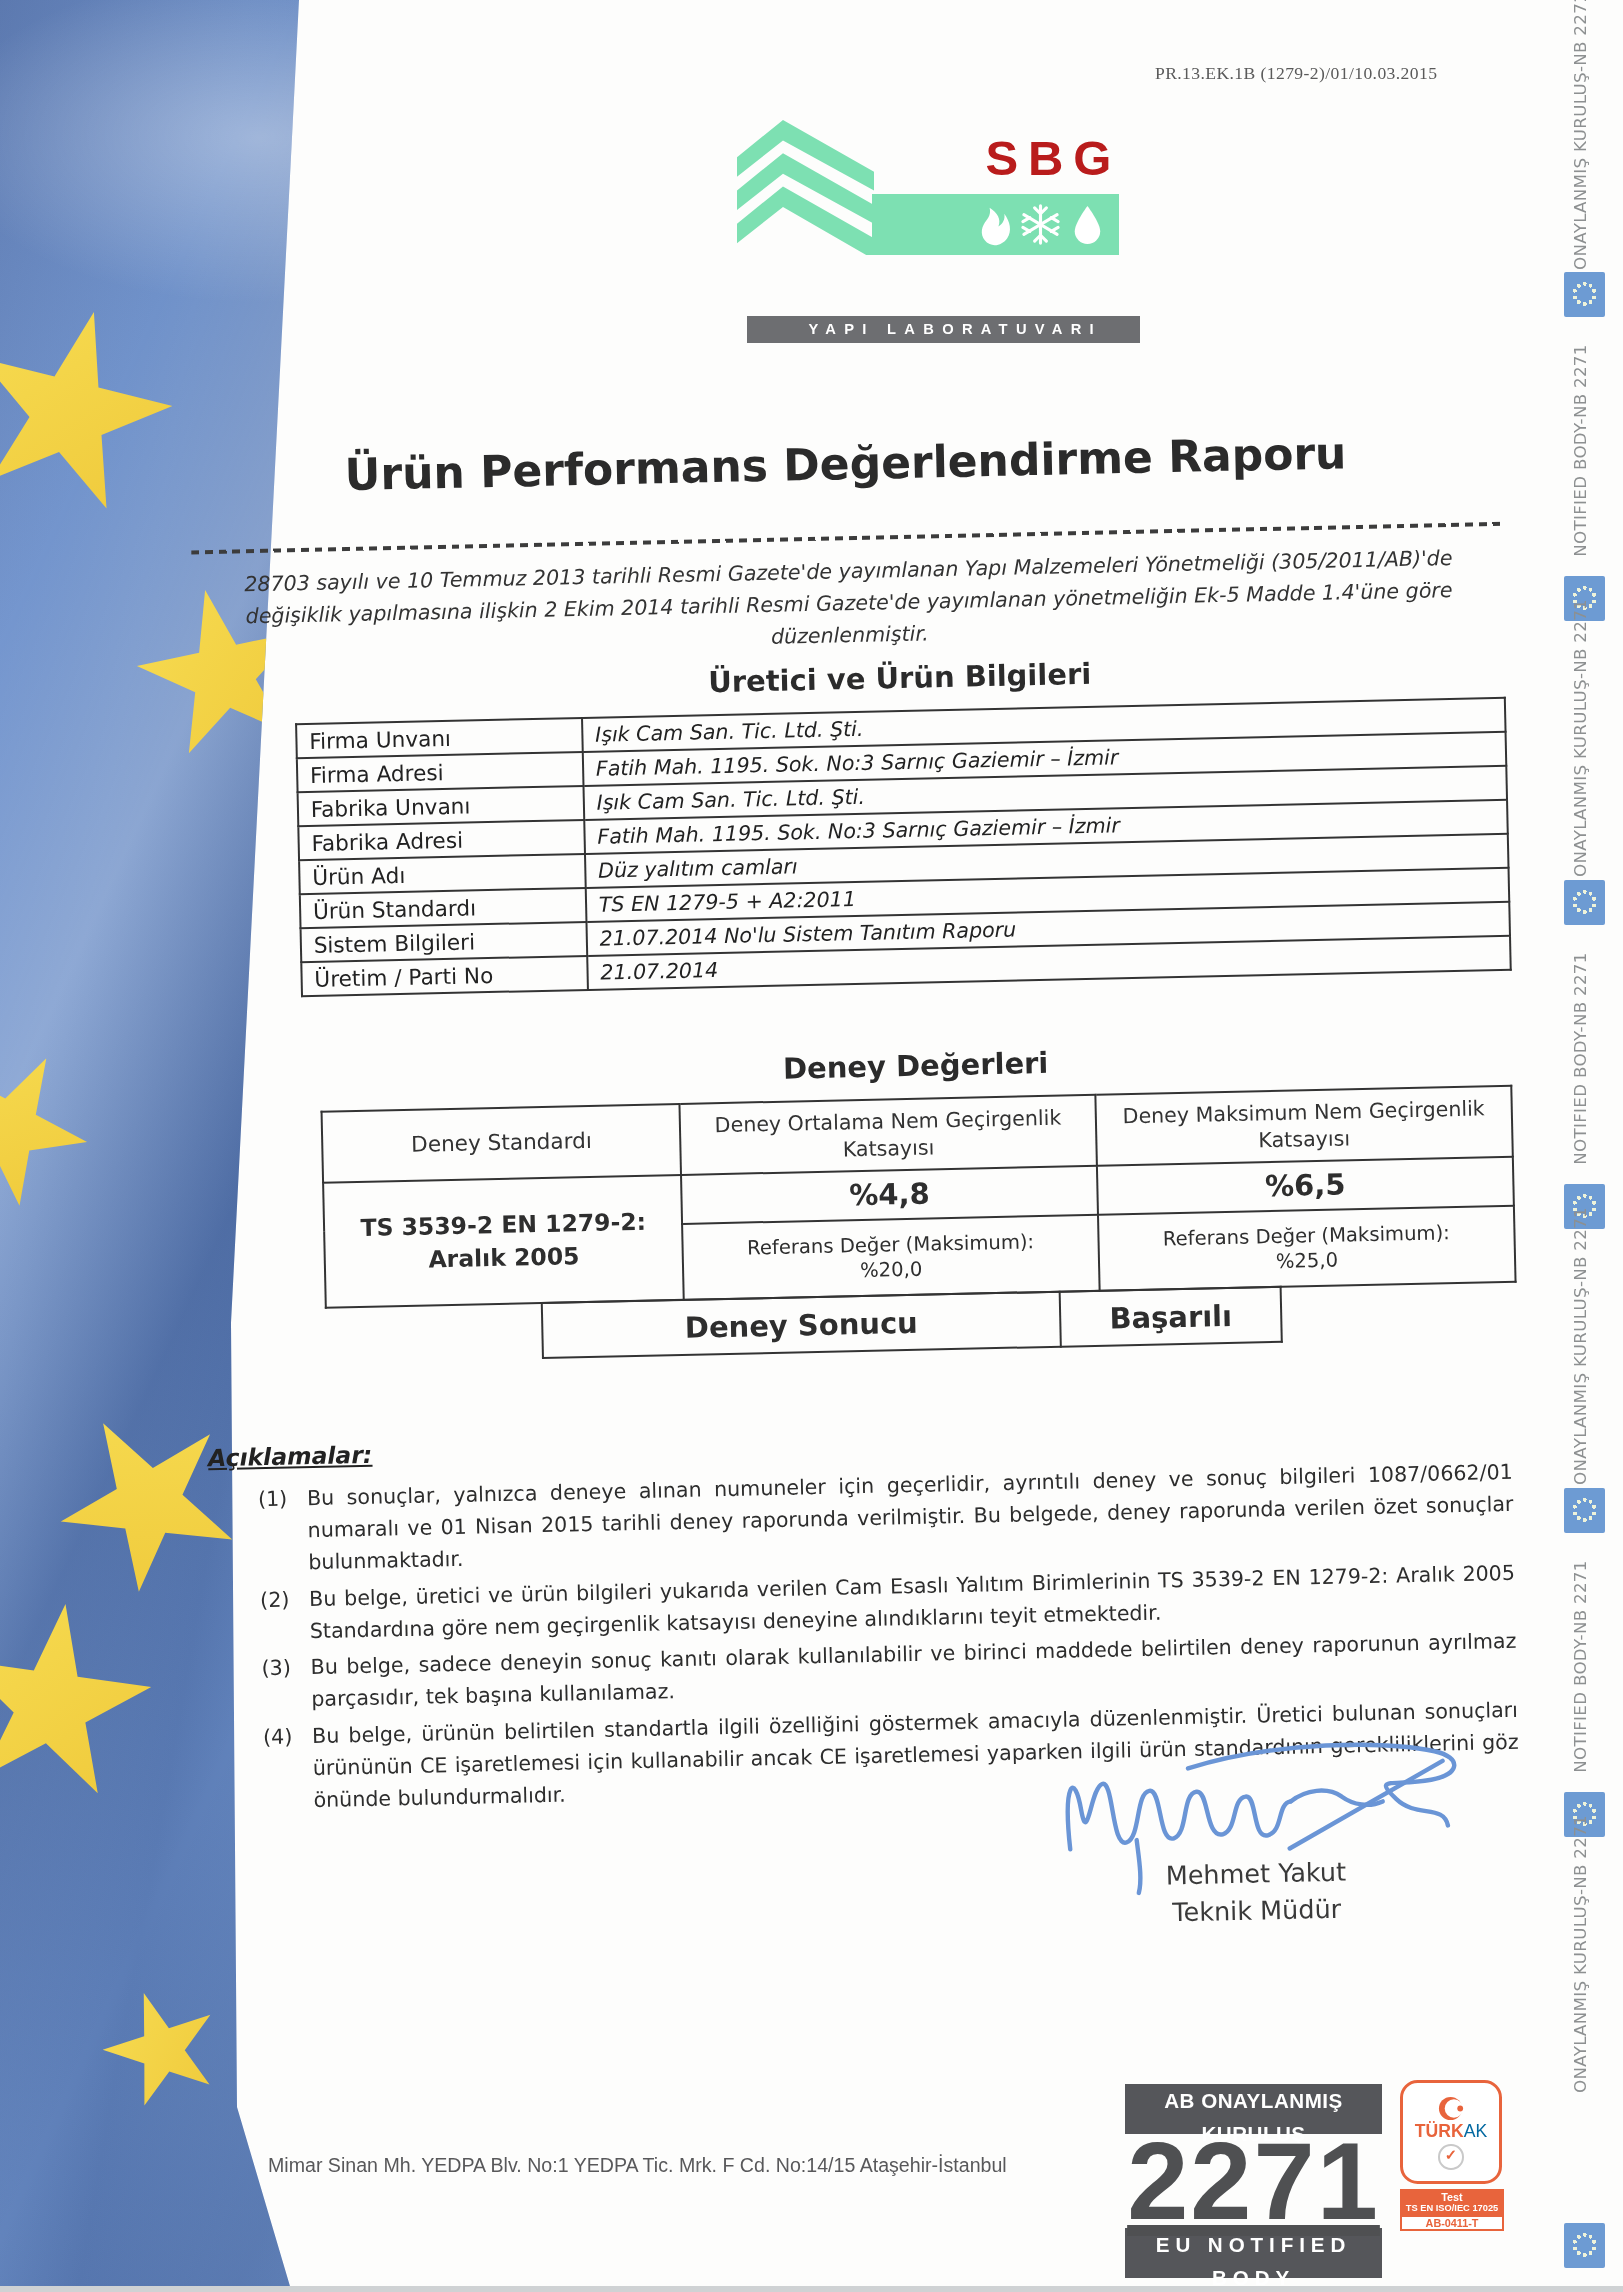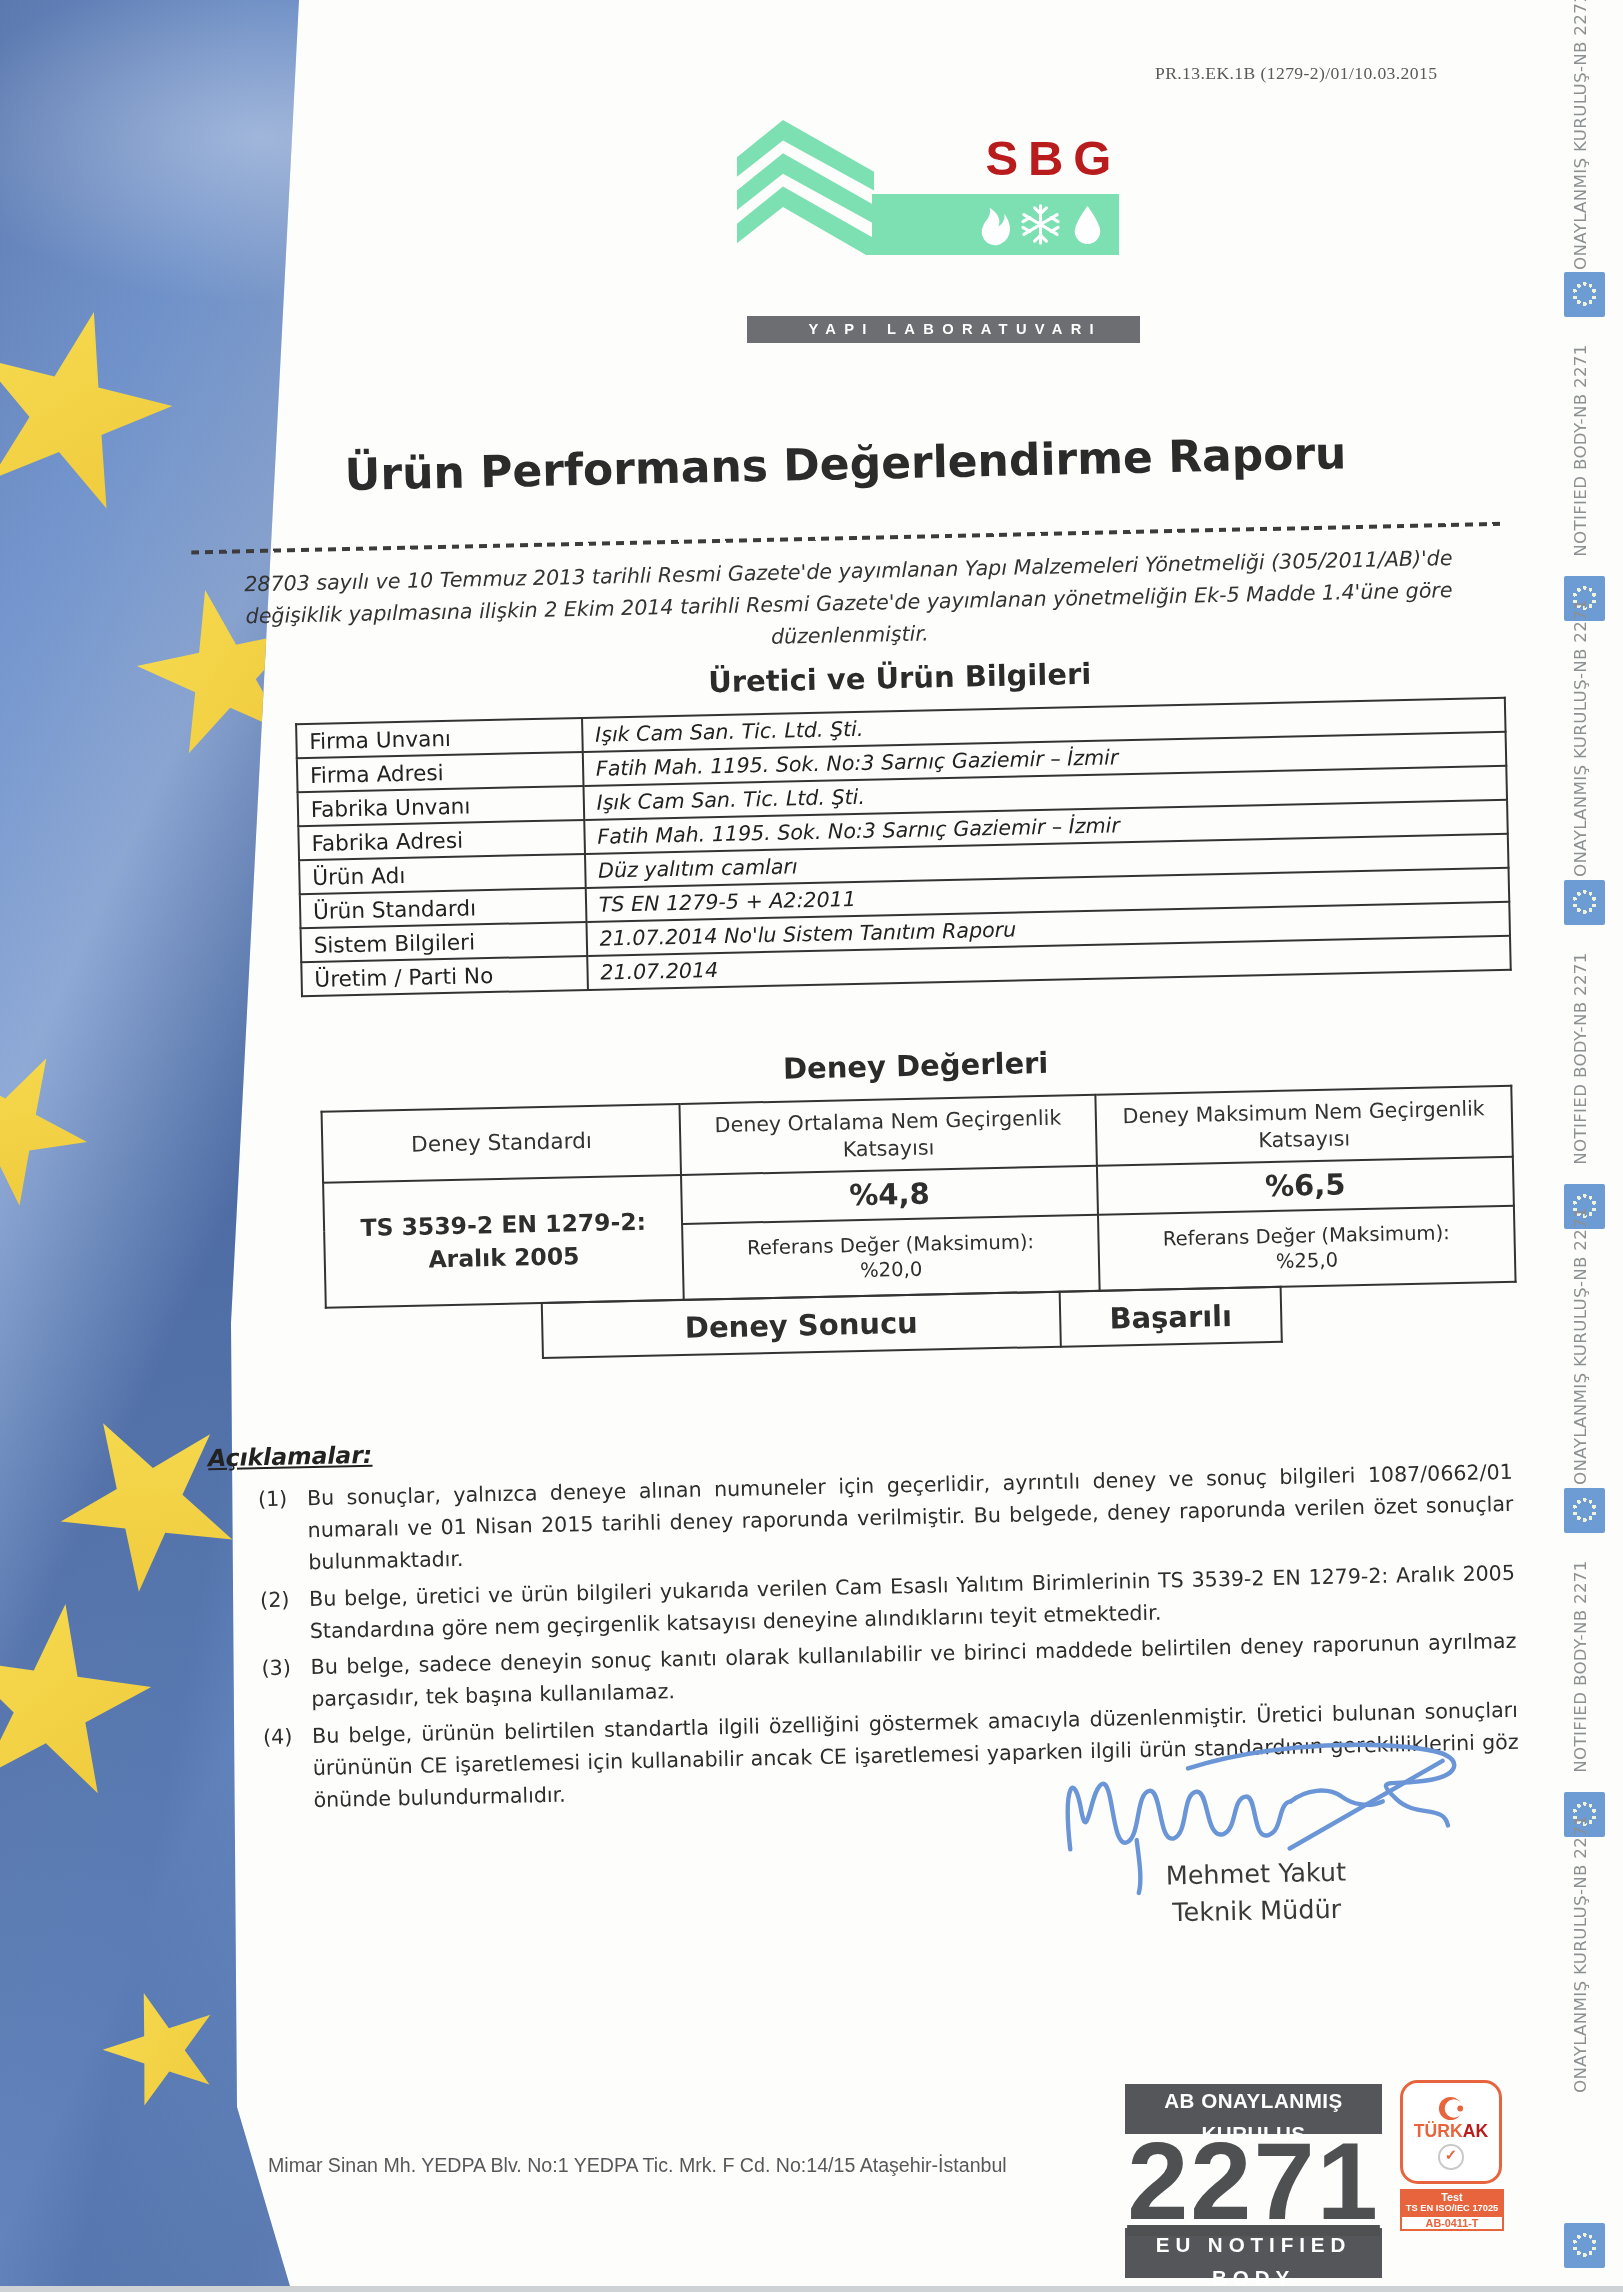--- a/index.html
+++ b/index.html
@@ -72,21 +72,21 @@
   .footer .l2,.footer .l3{font-size:19.6px;color:#58585a;margin-bottom:5.9px;}
   .nb{position:absolute;left:1125px;top:2084px;width:257px;text-align:center;font-family:"Liberation Sans",sans-serif;}
   .nb .bar{background:#55565a;color:#fff;font-weight:bold;height:50px;line-height:33px;}
   .nb .bar1{font-size:20.6px;letter-spacing:0.5px;}
   .nb .num{font-size:110px;font-weight:900;color:#4f5052;line-height:94px;letter-spacing:2px;text-decoration:underline;}
   .nb .bar2{font-size:20.6px;letter-spacing:5.9px;}
   .turkak{position:absolute;left:1400px;top:2080px;width:104px;font-family:"Liberation Sans",sans-serif;}
   .tk-box{width:96px;height:98px;border:3.9px solid #e8643c;border-radius:17.6px;background:#fff;
         display:flex;flex-direction:column;align-items:center;justify-content:center;}
   .tk-brand{font-size:17.6px;font-weight:900;color:#e8643c;line-height:1;}
-  .tk-brand .lt{color:#b91c1c;font-weight:bold;}
+  .tk-brand .lt{color:#0369a1;font-weight:normal;}
   .tk-check{width:21.6px;height:21.6px;border:2px solid #c9c9c9;border-radius:50%;color:#e8643c;
         font-size:14.7px;font-weight:bold;text-align:center;line-height:19.6px;margin-top:3.9px;}
   .tk-orange{margin-top:4.9px;width:104px;background:#e8643c;color:#fff;text-align:center;padding:2px 0;}
   .tk-orange .s1{font-size:10.8px;font-weight:bold;}
   .tk-orange .s2{font-size:9.3px;font-weight:bold;}
   .tk-acc{width:100px;border:2px solid #e8643c;color:#e8643c;font-size:10.8px;font-weight:bold;
         text-align:center;background:#fff;}
   
   .vtext{position:absolute;left:1566px;width:29px;height:245px;}
   .vtext>span{display:block;width:245px;height:29px;line-height:29px;white-space:nowrap;text-align:center;

